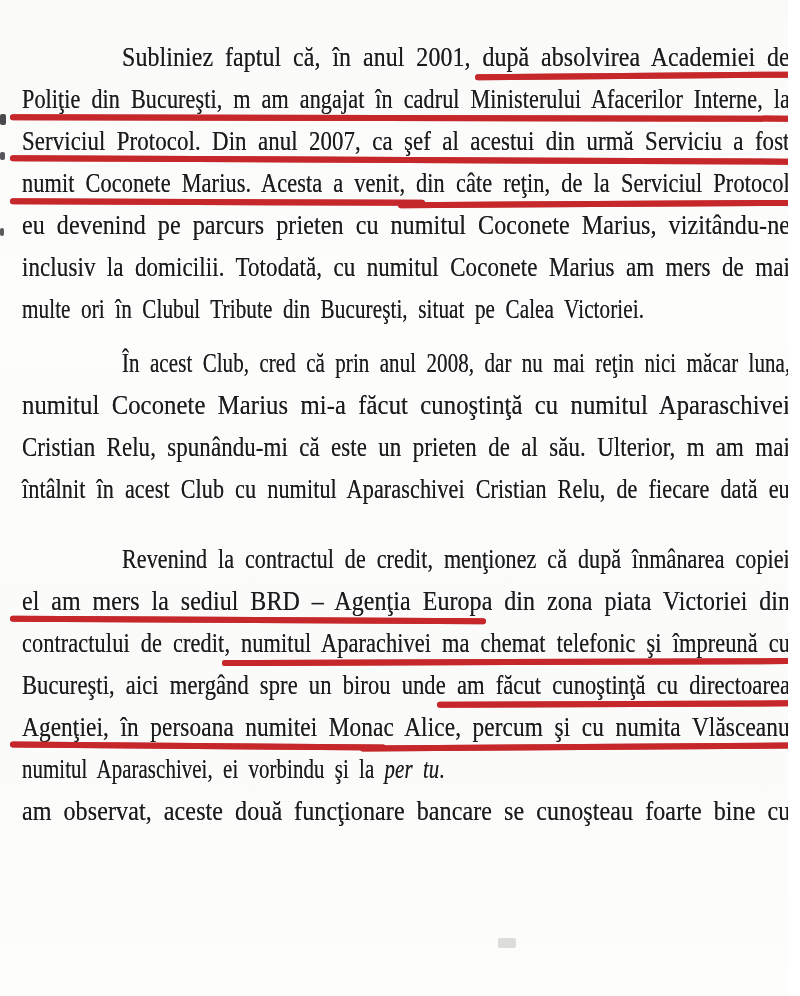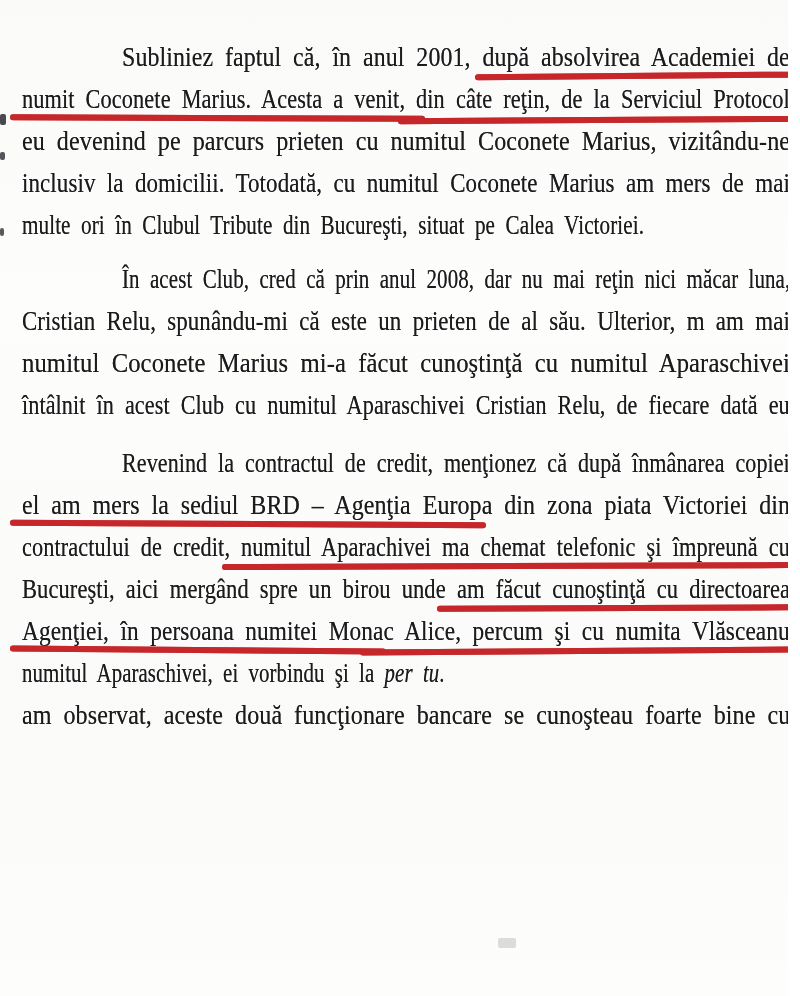--- a/index.html
+++ b/index.html
@@ -14,21 +14,21 @@
     width:788px;height:996px;
     box-sizing:border-box;
     padding:36px 10px 0 22px;
     background:
       linear-gradient(180deg, rgba(120,120,125,0.025) 0%, rgba(0,0,0,0) 30%, rgba(120,120,125,0.02) 70%, rgba(0,0,0,0) 100%),
       #fdfdfc;
     overflow:hidden;
   }
   .para{margin:0;}
   .para.gap-sm{margin-top:12px;}
-  .para.gap-md{margin-top:16px;}
+  .para.gap-md{margin-top:28px;}
   .line{
     position:relative;
     height:42px;
     width:768px;
     overflow:visible;
   }
   .txt{
     display:inline-block;
     white-space:nowrap;
     transform-origin:0 50%;
@@ -50,29 +50,31 @@
     box-shadow:0 0 0.5px rgba(197,39,42,0.8);
   }
   .speck{position:absolute;}
 </style>
 </head>
 <body>
 
 <main class="page">
     <section class="para">
       <div class="line indent"><span class="txt" style="transform: scaleX(0.885942);"><span>Subliniez faptul că, în anul 2001, după absolvirea Academiei de</span></span><i class="ul" style="left: 59%; width: 41%; background: rgb(197, 39, 42); transform: rotate(-0.5deg);"></i></div>
+      <div class="line"><span class="txt" style="transform: scaleX(0.82139);"><span>Poliţie din Bucureşti, m am angajat în cadrul Ministerului Afacerilor Interne, la</span></span><i class="ul" style="left: -1.5%; width: 103%; background: rgb(197, 39, 42); transform: rotate(0.1deg);"></i></div>
+      <div class="line"><span class="txt" style="transform: scaleX(0.847682);"><span>Serviciul Protocol. Din anul 2007, ca şef al acestui din urmă Serviciu a fost</span></span><i class="ul" style="left: -1.5%; width: 103%; background: rgb(197, 39, 42); transform: rotate(0.25deg);"></i></div>
       <div class="line"><span class="txt" style="transform: scaleX(0.827586);"><span>numit Coconete Marius. Acesta a venit, din câte reţin, de la Serviciul Protocol</span></span><i class="ul" style="left: -1.5%; width: 54%; background: rgb(197, 39, 42); transform: rotate(0.2deg);"></i><i class="ul" style="left: 49%; width: 55%; background: rgb(197, 39, 42); transform: rotate(-0.35deg); bottom: -2px;"></i></div>
       <div class="line"><span class="txt" style="transform: scaleX(0.893023);"><span>eu devenind pe parcurs prieten cu numitul Coconete Marius, vizitându-ne</span></span></div>
       <div class="line"><span class="txt" style="transform: scaleX(0.851441);"><span>inclusiv la domicilii. Totodată, cu numitul Coconete Marius am mers de mai</span></span></div>
       <div class="line"><span class="txt" style="transform: scaleX(0.783476);"><span>multe ori în Clubul Tribute din Bucureşti, situat pe Calea Victoriei.</span></span></div>
     </section>
     <section class="para gap-sm">
       <div class="line indent"><span class="txt" style="transform: scaleX(0.776744);"><span>În acest Club, cred că prin anul 2008, dar nu mai reţin nici măcar luna,</span></span></div>
+      <div class="line"><span class="txt" style="transform: scaleX(0.914286);"><span>numitul Coconete Marius mi-a făcut cunoştinţă cu numitul Aparaschivei</span></span></div>
       <div class="line"><span class="txt" style="transform: scaleX(0.848619);"><span>Cristian Relu, spunându-mi că este un prieten de al său. Ulterior, m am mai</span></span></div>
-      <div class="line"><span class="txt" style="transform: scaleX(0.914286);"><span>numitul Coconete Marius mi-a făcut cunoştinţă cu numitul Aparaschivei</span></span></div>
       <div class="line"><span class="txt" style="transform: scaleX(0.82227);"><span>întâlnit în acest Club cu numitul Aparaschivei Cristian Relu, de fiecare dată eu</span></span></div>
     </section>
     <section class="para gap-md">
       <div class="line indent"><span class="txt" style="transform: scaleX(0.816626);"><span>Revenind la contractul de credit, menţionez că după înmânarea copiei</span></span></div>
       <div class="line"><span class="txt" style="transform: scaleX(0.887861);"><span>el am mers la sediul BRD – Agenţia Europa din zona piata Victoriei din</span></span><i class="ul" style="left: -1.5%; width: 62%; background: rgb(197, 39, 42); transform: rotate(0.3deg);"></i></div>
       <div class="line"><span class="txt" style="transform: scaleX(0.827586);"><span>contractului de credit, numitul Aparachivei ma chemat telefonic şi împreună cu</span></span><i class="ul" style="left: 26%; width: 77%; background: rgb(197, 39, 42); transform: rotate(-0.2deg);"></i></div>
       <div class="line"><span class="txt" style="transform: scaleX(0.833876);"><span>Bucureşti, aici mergând spre un birou unde am făcut cunoştinţă cu directoarea</span></span><i class="ul" style="left: 54%; width: 48%; background: rgb(197, 39, 42); transform: rotate(-0.25deg);"></i></div>
       <div class="line"><span class="txt" style="transform: scaleX(0.863892);"><span>Agenţiei, în persoana numitei Monac Alice, percum şi cu numita Vlăsceanu</span></span><i class="ul" style="left: -1.5%; width: 49%; background: rgb(197, 39, 42); transform: rotate(0.45deg);"></i><i class="ul" style="left: 44%; width: 59%; background: rgb(197, 39, 42); transform: rotate(-0.4deg); bottom: -1px;"></i></div>
       <div class="line"><span class="txt" style="transform: scaleX(0.772212);"><span>numitul Aparaschivei, ei vorbindu şi la </span><span class="it">per tu</span><span>.</span></span></div>
       <div class="line"><span class="txt" style="transform: scaleX(0.891986);"><span>am observat, aceste două funcţionare bancare se cunoşteau foarte bine cu</span></span></div>

